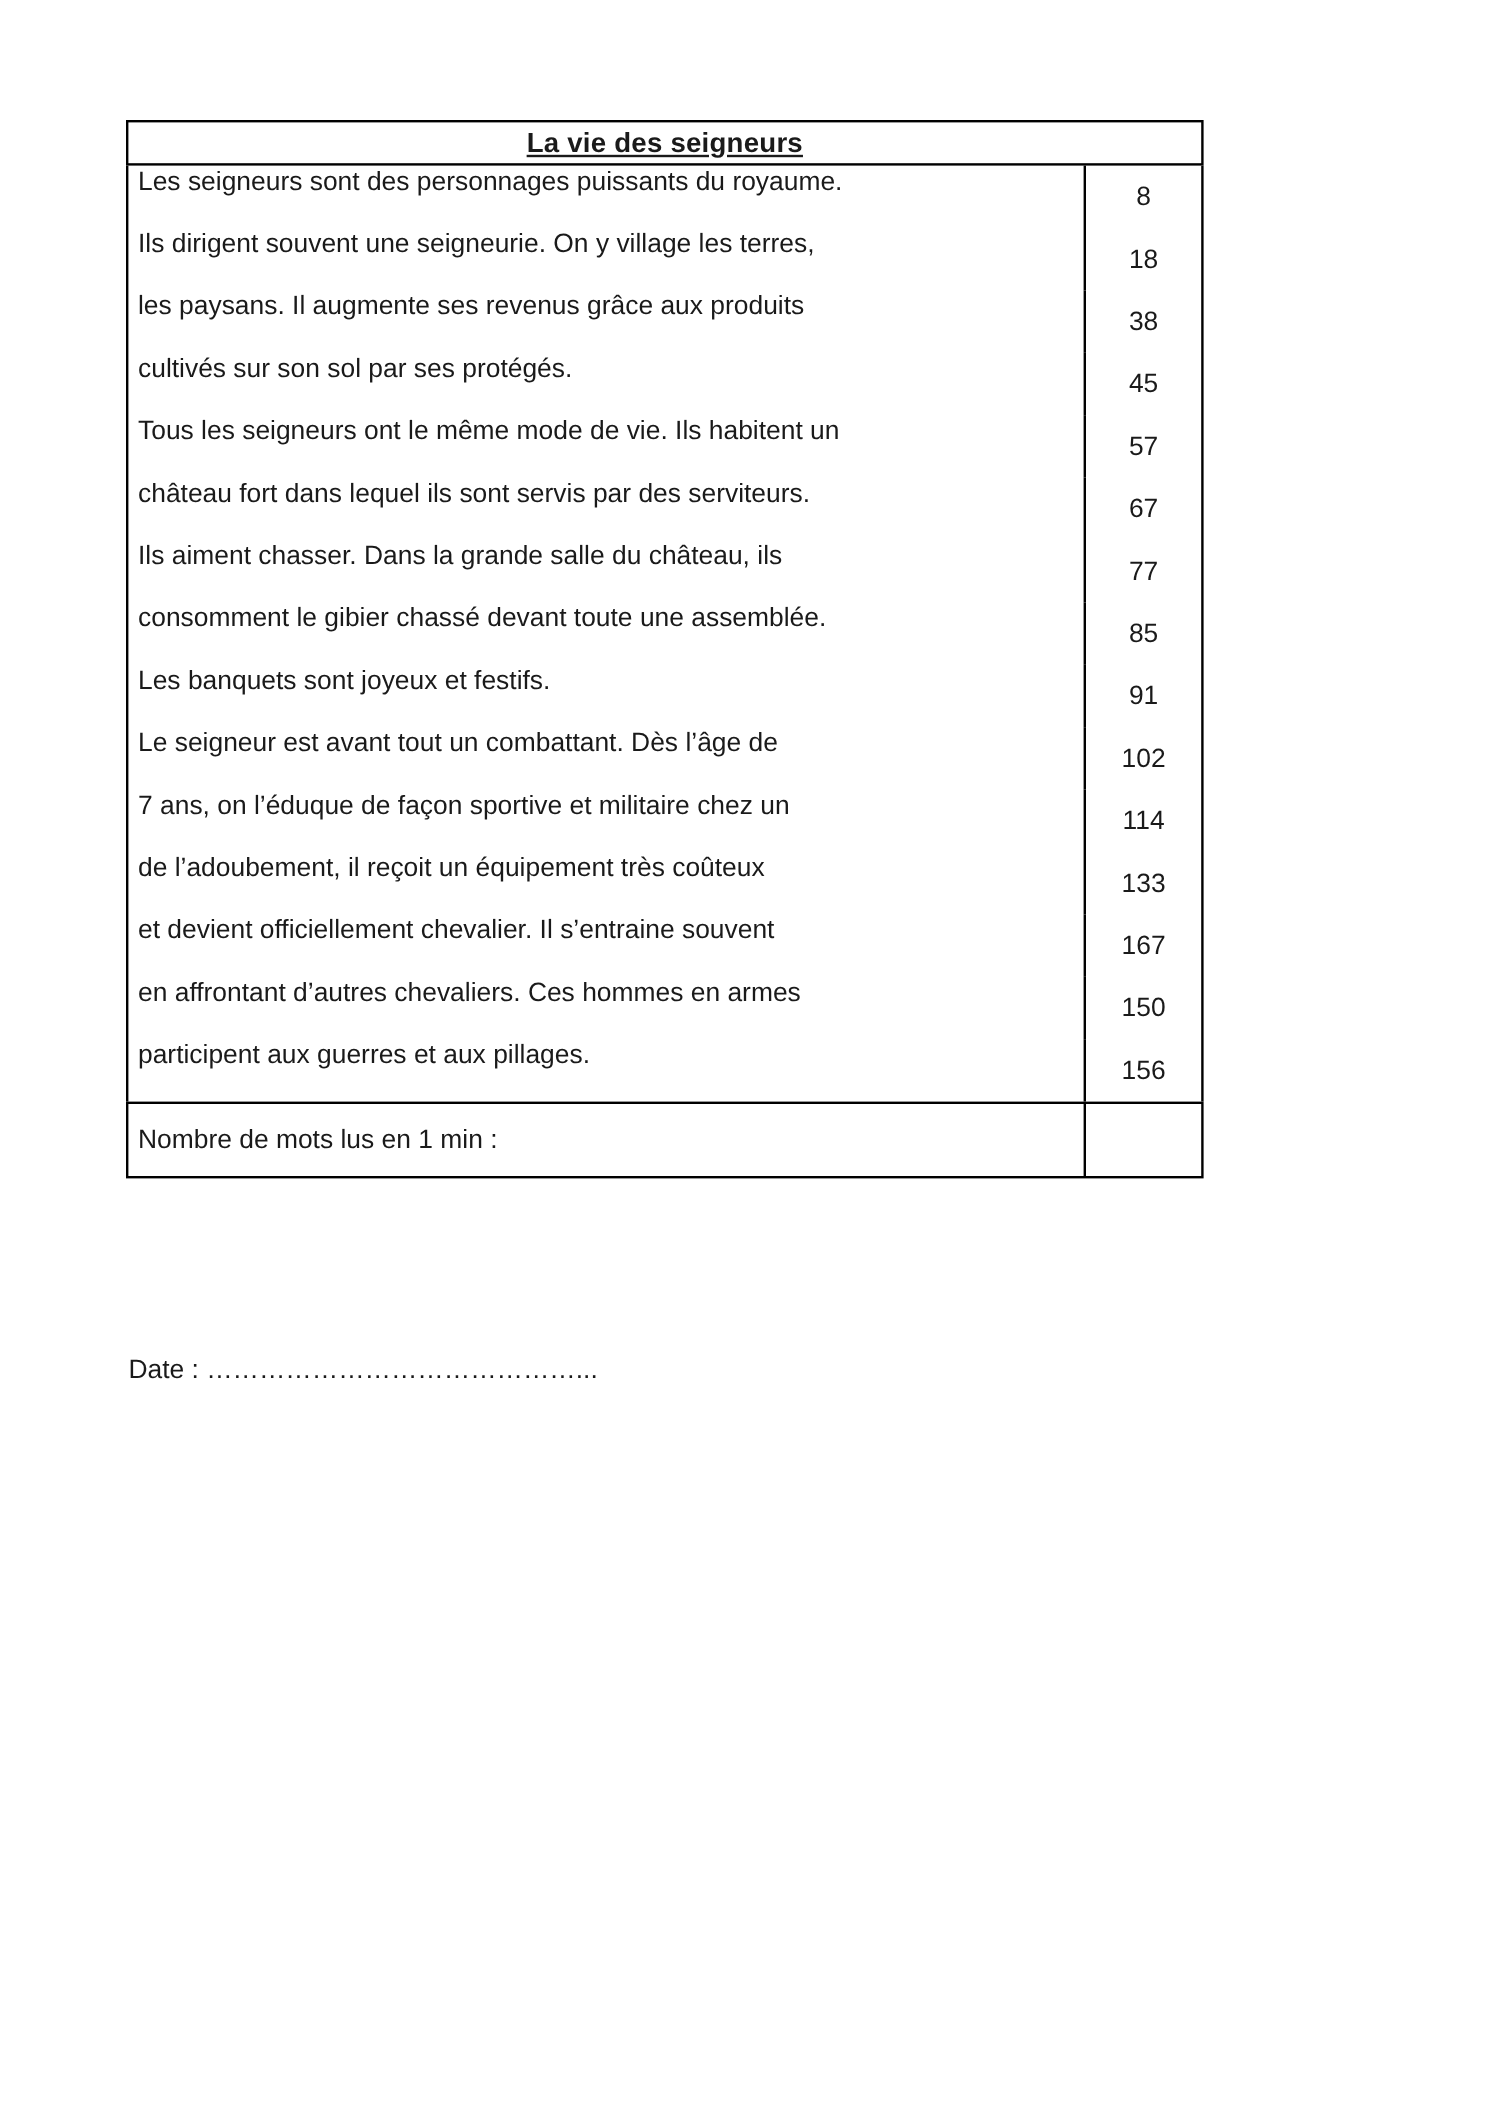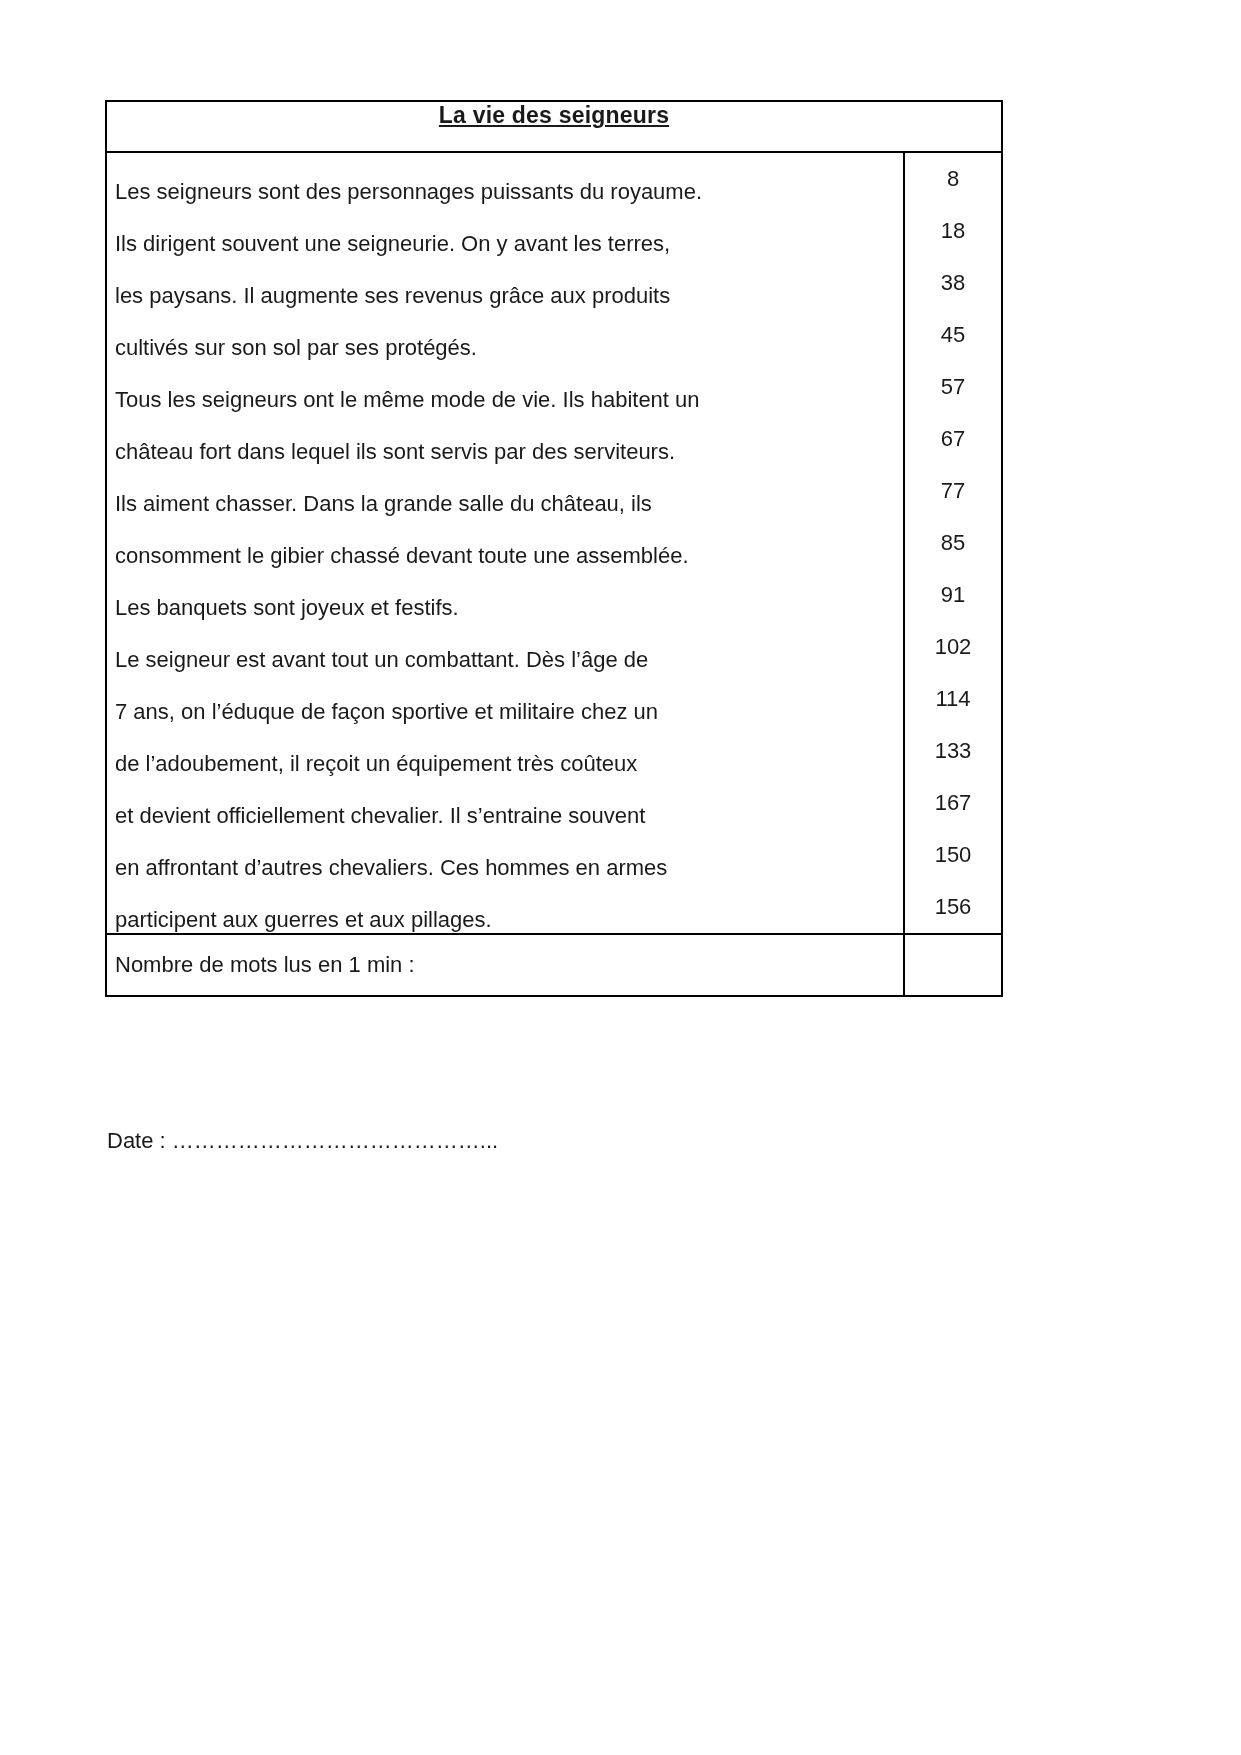--- a/index.html
+++ b/index.html
@@ -18,39 +18,40 @@
   .reading-table {
     position: absolute;
     left: 105px;
     top: 100px;
     width: 898px;
     box-sizing: border-box;
   }
   .title-row {
     box-sizing: border-box;
     border: 2px solid #000;
-    height: 53px;
+    height: 38px;
     display: flex;
+    align-items: center;
     justify-content: center;
   }
   .title-text {
     font-size: 23px;
     font-weight: bold;
     text-decoration: underline;
     letter-spacing: 0.2px;
   }
   .table-body {
     box-sizing: border-box;
     border-left: 2px solid #000;
     border-right: 2px solid #000;
   }
   .row {
     display: flex;
     height: 52px;
-    align-items: flex-end;
+    align-items: flex-start;
   }
   .text-cell {
     flex: 1;
     padding-left: 8px;
     font-size: 22px;
     white-space: nowrap;
     overflow: hidden;
   }
   .num-cell {
     box-sizing: border-box;
@@ -92,21 +93,21 @@
     <div class="title-row">
       <span class="title-text">La vie des seigneurs</span>
     </div>
 
     <div class="table-body">
       <div class="row">
         <div class="text-cell">Les seigneurs sont des personnages puissants du royaume.</div>
         <div class="num-cell">8</div>
       </div>
       <div class="row">
-        <div class="text-cell">Ils dirigent souvent une seigneurie. On y avant les terres,</div>
+        <div class="text-cell">Ils dirigent souvent une seigneurie. On y village les terres,</div>
         <div class="num-cell">18</div>
       </div>
       <div class="row">
         <div class="text-cell">les paysans. Il augmente ses revenus grâce aux produits</div>
         <div class="num-cell">38</div>
       </div>
       <div class="row">
         <div class="text-cell">cultivés sur son sol par ses protégés.</div>
         <div class="num-cell">45</div>
       </div>

